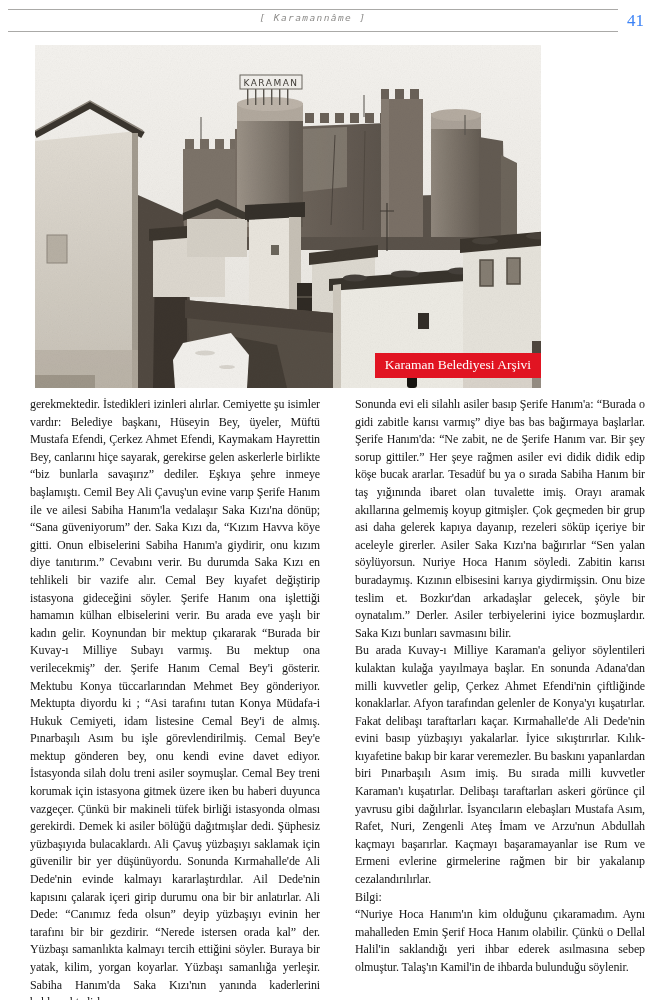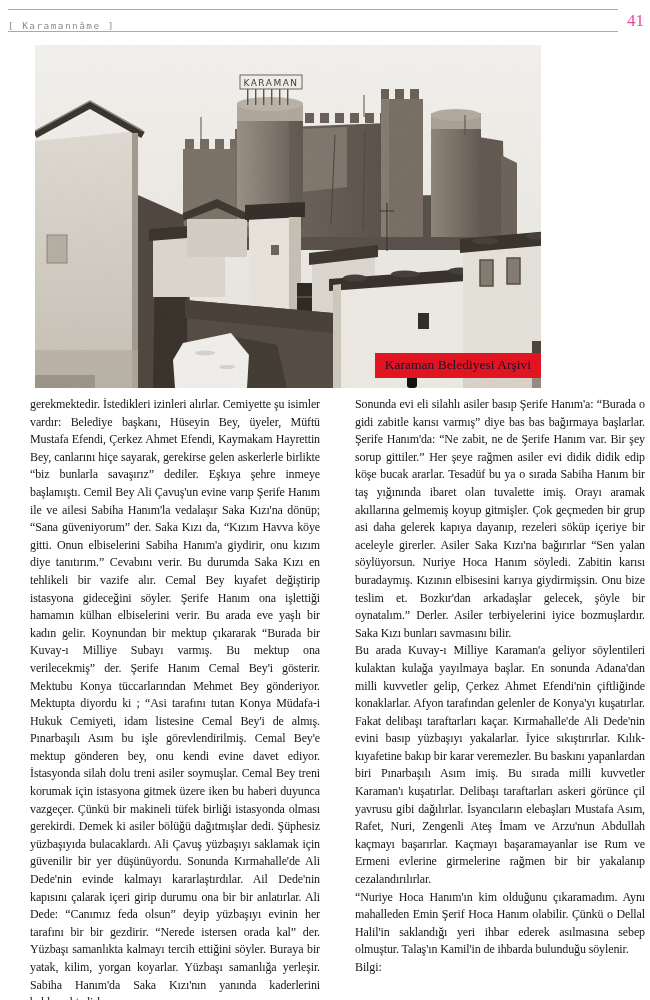--- a/index.html
+++ b/index.html
@@ -3,32 +3,32 @@
 <meta charset="utf-8">
 <style>
   html,body{margin:0;padding:0;background:#ffffff;}
   body{width:650px;height:1000px;position:relative;overflow:hidden;
        font-family:"Liberation Serif","DejaVu Serif",serif;color:#141414;}
 
   
   .hrule{position:absolute;left:8px;width:610px;height:1px;background:#aaa9a7;}
   #rule-top{top:9px;}
   #rule-bottom{top:31px;}
-  .header-text{position:absolute;left:8px;top:20px;width:610px;
-      display:flex;gap:16px;
+  .header-text{position:absolute;left:8px;top:12px;width:610px;
+      display:flex;justify-content:center;gap:16px;
       font-family:"DejaVu Sans Mono","Liberation Mono",monospace;
-      font-size:9.5px;letter-spacing:1.4px;color:#8d8c8a;white-space:nowrap;}
-  .page-num{position:absolute;right:6px;top:11px;font-size:17px;color:#ec4899;
+      font-size:9.5px;letter-spacing:1.4px;color:#8d8c8a;white-space:nowrap;font-style:italic;}
+  .page-num{position:absolute;right:6px;top:11px;font-size:17px;color:#3b82f6;
       font-family:"Liberation Serif",serif;}
 
   
   .photo{position:absolute;left:35px;top:45px;width:506px;height:343px;
       background:#efede9;overflow:hidden;}
   .photo svg{display:block;width:582px;height:343px;}
-  .caption{position:absolute;right:0;bottom:10px;background:#e11422;color:#0f172a;
+  .caption{position:absolute;right:0;bottom:10px;background:#e11422;color:#ffffff;
       font-size:13.5px;line-height:18px;padding:3px 10px 4px 10px;
       font-family:"Liberation Serif",serif;}
 
   
   .columns{position:absolute;left:30px;top:396px;width:591px;}
   .col{position:absolute;top:0;width:290px;text-align:justify;
       font-size:12px;line-height:17.6px;letter-spacing:-0.12px;color:#161616;}
   .col p{margin:0;}
   #col-left{left:0;}
   #col-right{left:301px;width:290px;margin-left:24px;}
@@ -198,16 +198,16 @@
   <div class="caption">Karaman Belediyesi Arşivi</div>
 </div>
 
 <div class="columns">
   <div class="col" id="col-left">
       <p>gerekmektedir. İstedikleri izinleri alırlar. Cemiyette şu isimler vardır: Belediye başkanı, Hüseyin Bey, üyeler, Müftü Mustafa Efendi, Çerkez Ahmet Efendi, Kaymakam Hayrettin Bey, canlarını hiçe sayarak, gerekirse gelen askerlerle birlikte “biz bunlarla savaşırız” dediler. Eşkıya şehre inmeye başlamıştı. Cemil Bey Ali Çavuş'un evine varıp Şerife Hanım ile ve ailesi Sabiha Hanım'la vedalaşır Saka Kızı'na dönüp; “Sana güveniyorum” der. Saka Kızı da, “Kızım Havva köye gitti. Onun elbiselerini Sabiha Hanım'a giydirir, onu kızım diye tanıtırım.” Cevabını verir. Bu durumda Saka Kızı en tehlikeli bir vazife alır. Cemal Bey kıyafet değiştirip istasyona gideceğini söyler. Şerife Hanım ona işlettiği hamamın külhan elbiselerini verir. Bu arada eve yaşlı bir kadın gelir. Koynundan bir mektup çıkararak “Burada bir Kuvay-ı Milliye Subayı varmış. Bu mektup ona verilecekmiş” der. Şerife Hanım Cemal Bey'i gösterir. Mektubu Konya tüccarlarından Mehmet Bey gönderiyor. Mektupta diyordu ki ; “Asi tarafını tutan Konya Müdafa-i Hukuk Cemiyeti, idam listesine Cemal Bey'i de almış. Pınarbaşılı Asım bu işle görevlendirilmiş. Cemal Bey'e mektup gönderen bey, onu kendi evine davet ediyor. İstasyonda silah dolu treni asiler soymuşlar. Cemal Bey treni korumak için istasyona gitmek üzere iken bu haberi duyunca vazgeçer. Çünkü bir makineli tüfek birliği istasyonda olması gerekirdi. Demek ki asiler bölüğü dağıtmışlar dedi. Şüphesiz yüzbaşıyıda bulacaklardı. Ali Çavuş yüzbaşıyı saklamak için güvenilir bir yer düşünüyordu. Sonunda Kırmahalle'de Ali Dede'nin evinde kalmayı kararlaştırdılar. Ail Dede'nin kapısını çalarak içeri girip durumu ona bir bir anlatırlar. Ali Dede: “Canımız feda olsun” deyip yüzbaşıyı evinin her tarafını bir bir gezdirir. “Nerede istersen orada kal” der. Yüzbaşı samanlıkta kalmayı tercih ettiğini söyler. Buraya bir yatak, kilim, yorgan koyarlar. Yüzbaşı samanlığa yerleşir. Sabiha Hanım'da Saka Kızı'nın yanında kaderlerini beklemektedirler.</p>
     </div>
   <div class="col" id="col-right">
       <p>Sonunda evi eli silahlı asiler basıp Şerife Hanım'a: “Burada o gidi zabitle karısı varmış” diye bas bas bağırmaya başlarlar. Şerife Hanım'da: “Ne zabit, ne de Şerife Hanım var. Bir şey sorup gittiler.” Her şeye rağmen asiler evi didik didik edip köşe bucak ararlar. Tesadüf bu ya o sırada Sabiha Hanım bir taş yığınında ibaret olan tuvalette imiş. Orayı aramak akıllarına gelmemiş koyup gitmişler. Çok geçmeden bir grup asi daha gelerek kapıya dayanıp, rezeleri söküp içeriye bir aceleyle girerler. Asiler Saka Kızı'na bağırırlar “Sen yalan söylüyorsun. Nuriye Hoca Hanım söyledi. Zabitin karısı buradaymış. Kızının elbisesini karıya giydirmişsin. Onu bize teslim et. Bozkır'dan arkadaşlar gelecek, şöyle bir oynatalım.” Derler. Asiler terbiyelerini iyice bozmuşlardır.  Saka Kızı bunları savmasını bilir.</p>
       <p>Bu arada Kuvay-ı Milliye Karaman'a geliyor söylentileri kulaktan kulağa yayılmaya başlar. En sonunda Adana'dan milli kuvvetler gelip, Çerkez Ahmet Efendi'nin çiftliğinde konaklarlar. Afyon tarafından gelenler de Konya'yı kuşatırlar. Fakat delibaşı taraftarları kaçar. Kırmahalle'de Ali Dede'nin evini basıp yüzbaşıyı yakalarlar. İyice sıkıştırırlar. Kılık-kıyafetine bakıp bir karar veremezler. Bu baskını yapanlardan biri Pınarbaşılı Asım imiş. Bu sırada milli kuvvetler Karaman'ı kuşatırlar. Delibaşı taraftarları askeri görünce çil yavrusu gibi dağılırlar. İsyancıların elebaşları Mustafa Asım, Rafet, Nuri, Zengenli Ateş İmam ve Arzu'nun Abdullah kaçmayı başarırlar. Kaçmayı başaramayanlar ise Rum ve Ermeni evlerine girmelerine rağmen bir bir yakalanıp cezalandırılırlar.</p>
+      <p>Bilgi:</p>
       <p>“Nuriye Hoca Hanım'ın kim olduğunu çıkaramadım. Aynı mahalleden Emin Şerif Hoca Hanım olabilir. Çünkü o Dellal Halil'in saklandığı yeri ihbar ederek asılmasına sebep olmuştur. Talaş'ın Kamil'in de ihbarda bulunduğu söylenir.</p>
-      <p>Bilgi:</p>
     </div>
 </div>
 
 </body></html>

